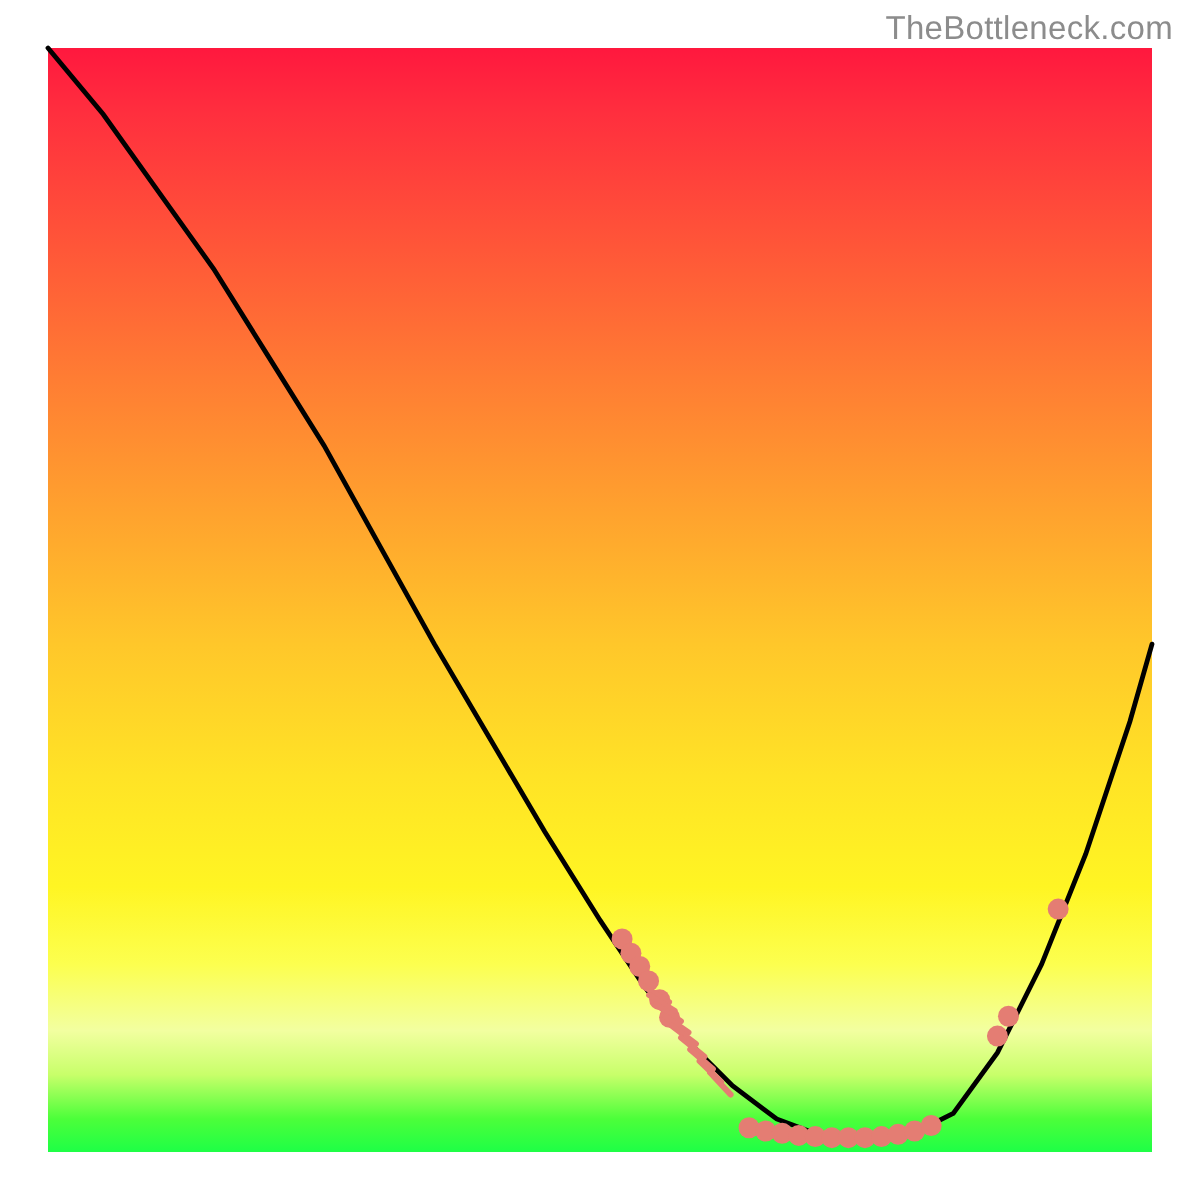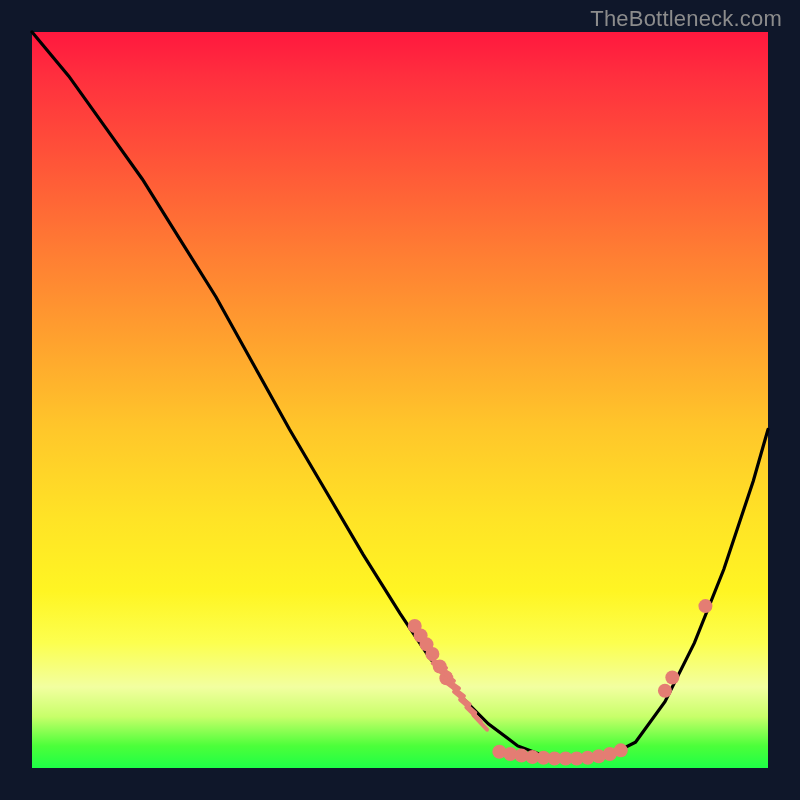--- a/index.html
+++ b/index.html
@@ -10,21 +10,21 @@
     background: #000000;
     font-family: Arial, Helvetica, sans-serif;
     overflow: hidden;
   }
   .frame {
     position: absolute;
     left: 0;
     top: 0;
     width: 800px;
     height: 800px;
-    background: #0f172a;
+    background: #ffffff;
   }
   .plot-area {
     position: absolute;
     left: 32px;
     top: 32px;
     width: 736px;
     height: 736px;
     
     background: linear-gradient(
       to bottom,

